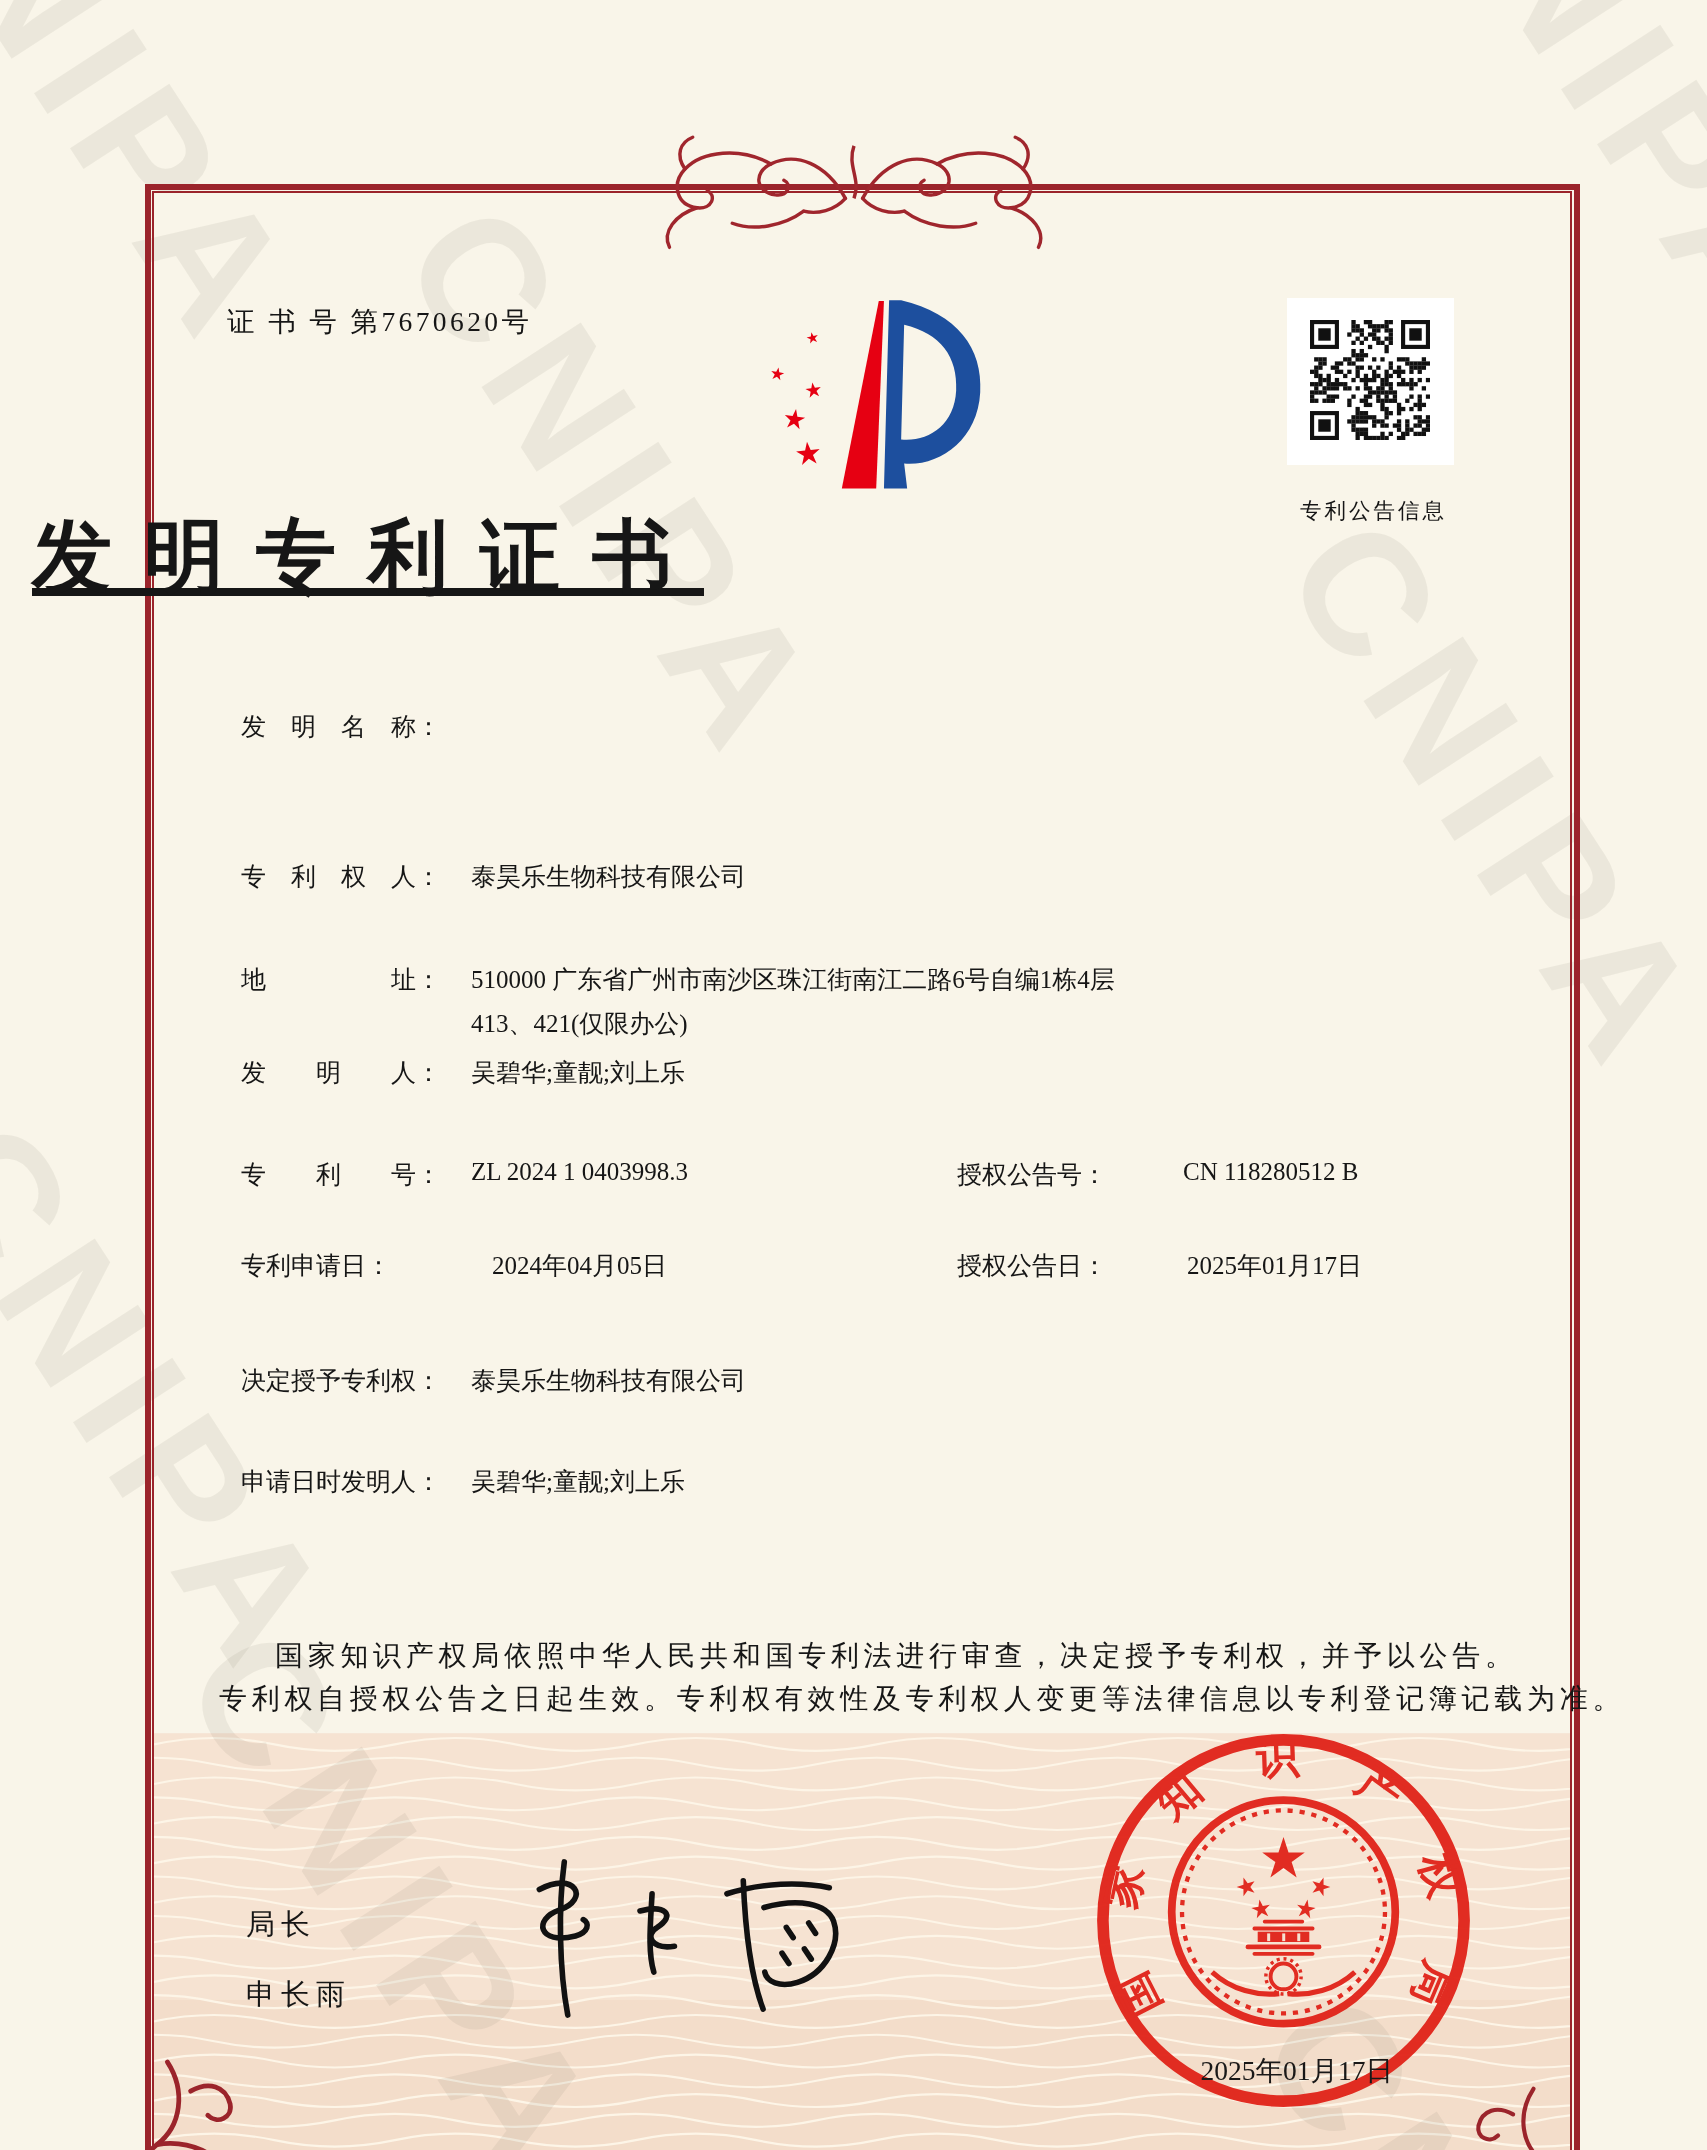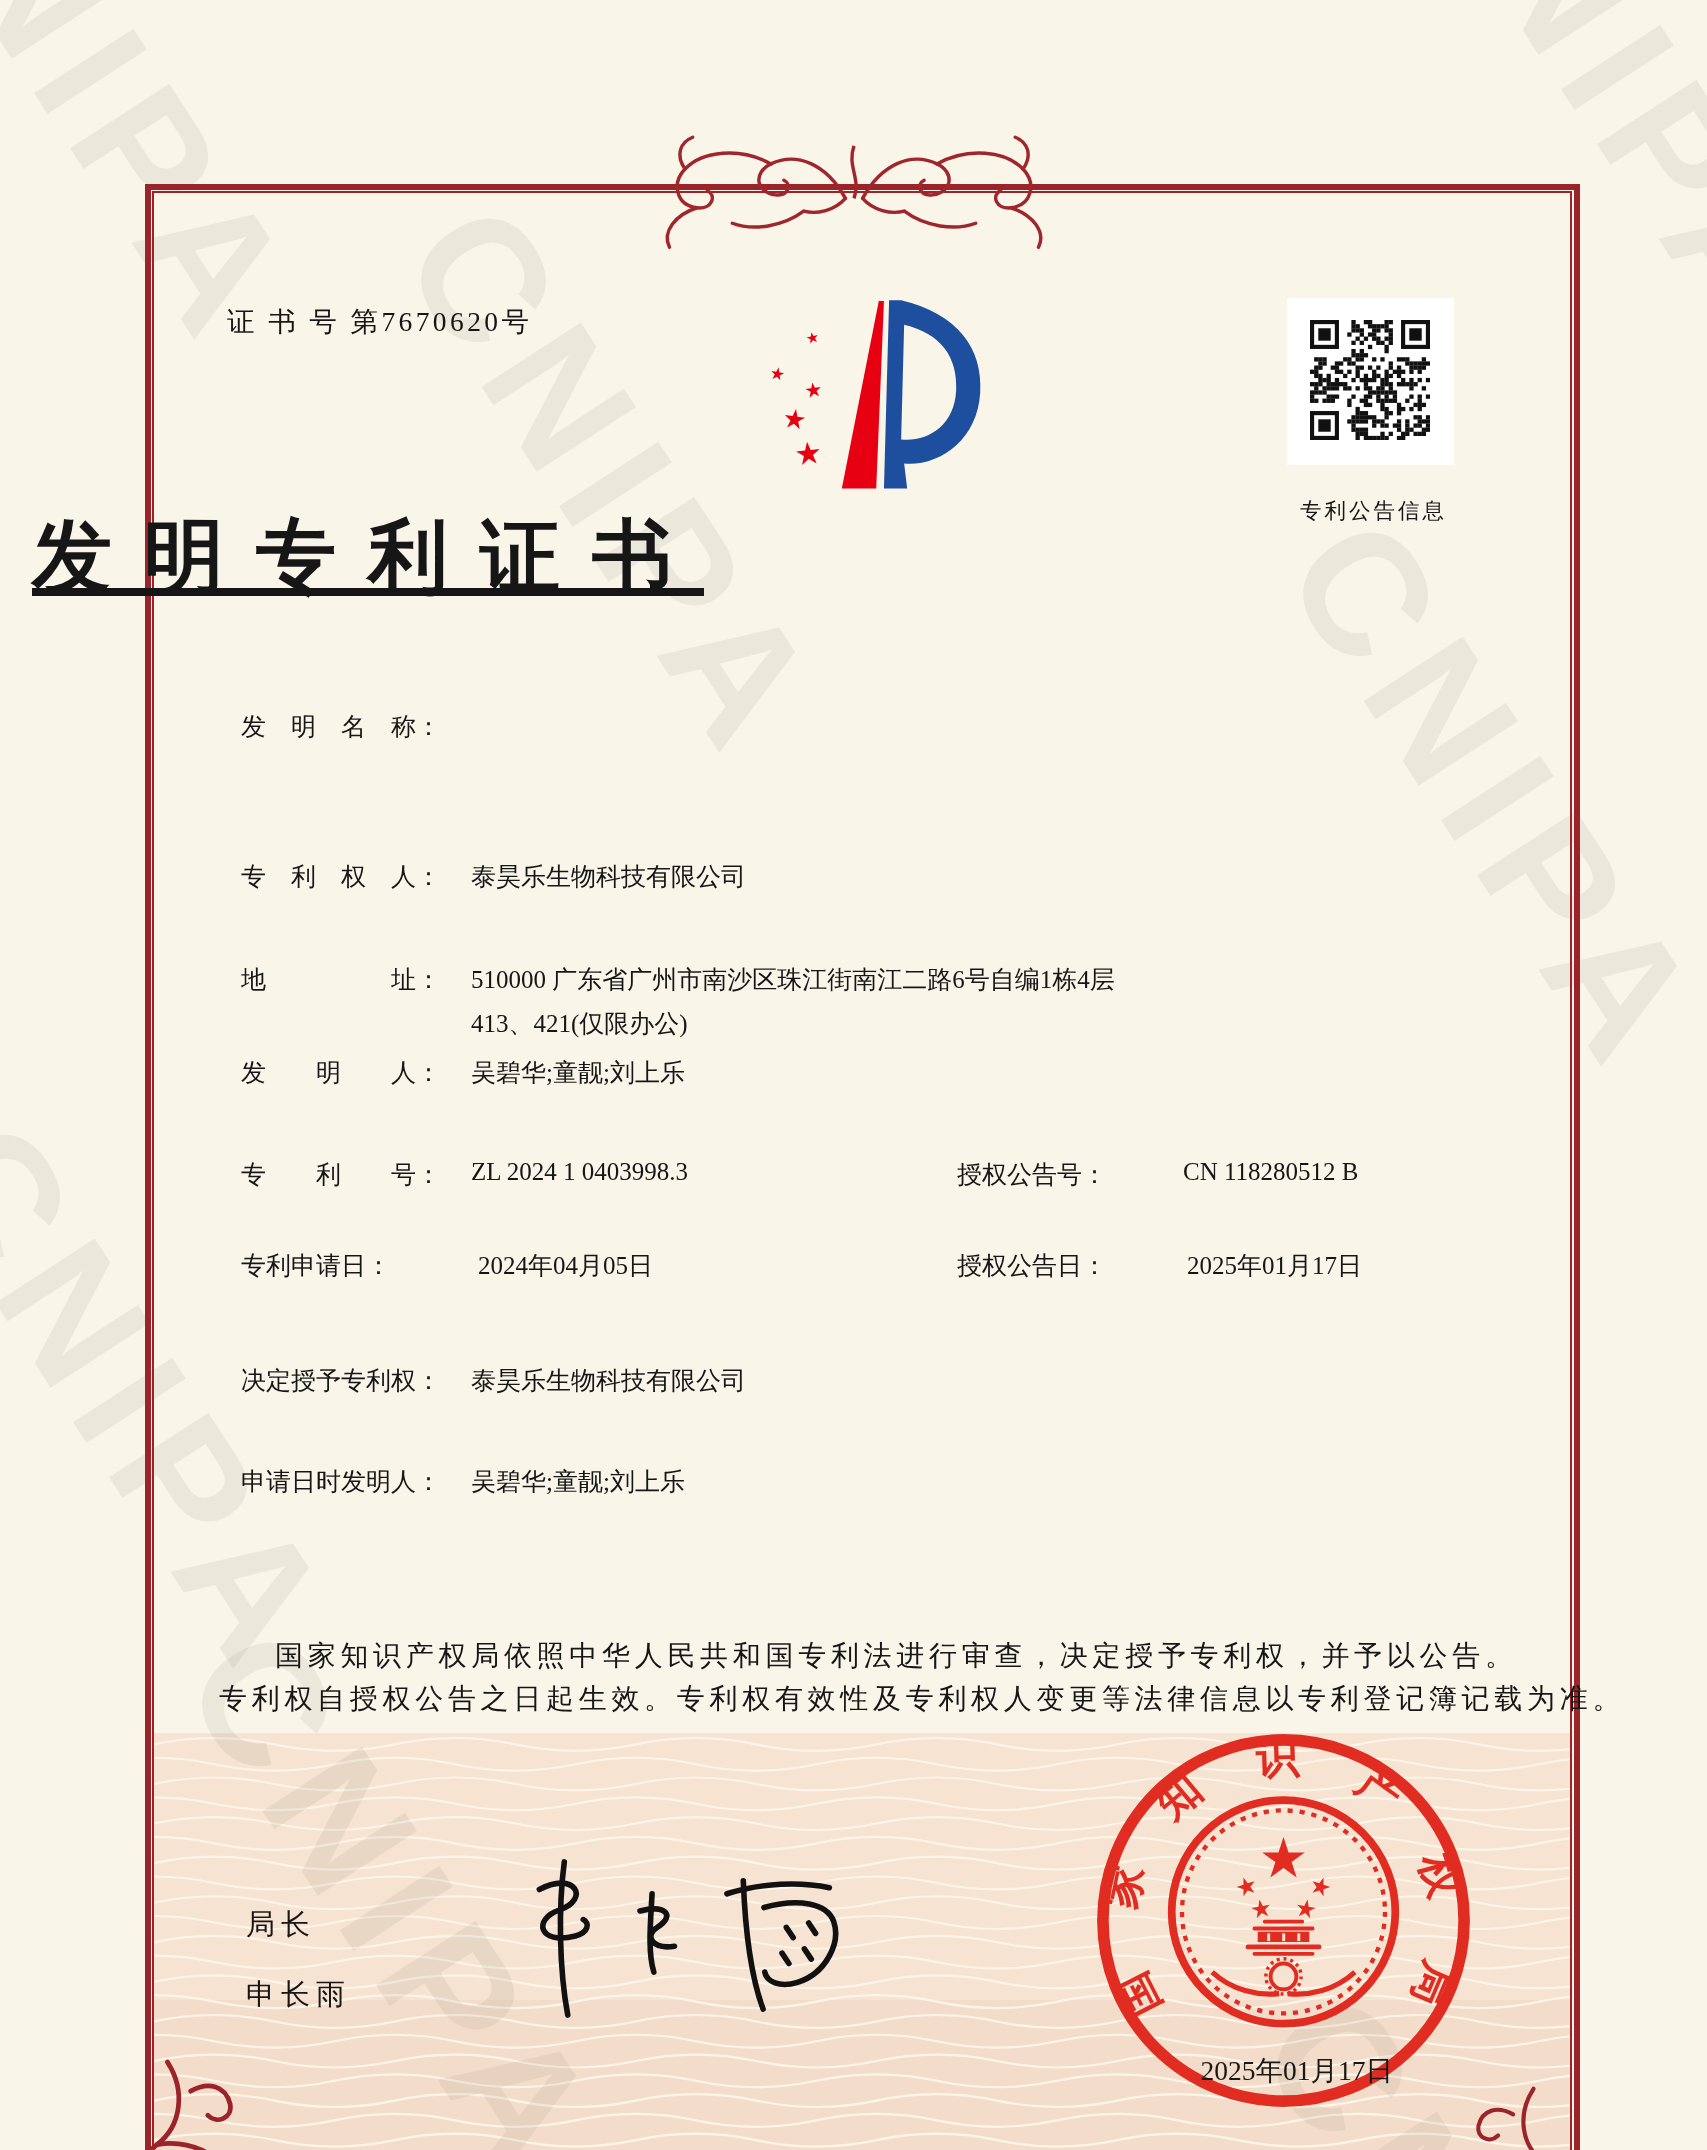--- a/index.html
+++ b/index.html
@@ -478,21 +478,21 @@
 
   <span class="fld" style="left:241px;top:1056px">发　　明　　人：</span>
   <span class="fld" style="left:471px;top:1056px">吴碧华;童靓;刘上乐</span>
 
   <span class="fld" style="left:241px;top:1158px">专　　利　　号：</span>
   <span class="fld" style="left:471px;top:1158px">ZL 2024 1 0403998.3</span>
   <span class="fld" style="left:957px;top:1158px">授权公告号：</span>
   <span class="fld" style="left:1183px;top:1158px">CN 118280512 B</span>
 
   <span class="fld" style="left:241px;top:1249px">专利申请日：</span>
-  <span class="fld" style="left:478px;top:1249px">2024年04月05日</span>
+  <span class="fld" style="left:492px;top:1249px">2024年04月05日</span>
   <span class="fld" style="left:957px;top:1249px">授权公告日：</span>
   <span class="fld" style="left:1187px;top:1249px">2025年01月17日</span>
 
   <span class="fld" style="left:241px;top:1364px">决定授予专利权：</span>
   <span class="fld" style="left:471px;top:1364px">泰昊乐生物科技有限公司</span>
 
   <span class="fld" style="left:241px;top:1465px">申请日时发明人：</span>
   <span class="fld" style="left:471px;top:1465px">吴碧华;童靓;刘上乐</span>
 
   <span class="stmt" style="left:275px;top:1637px">国家知识产权局依照中华人民共和国专利法进行审查，决定授予专利权，并予以公告。</span>

